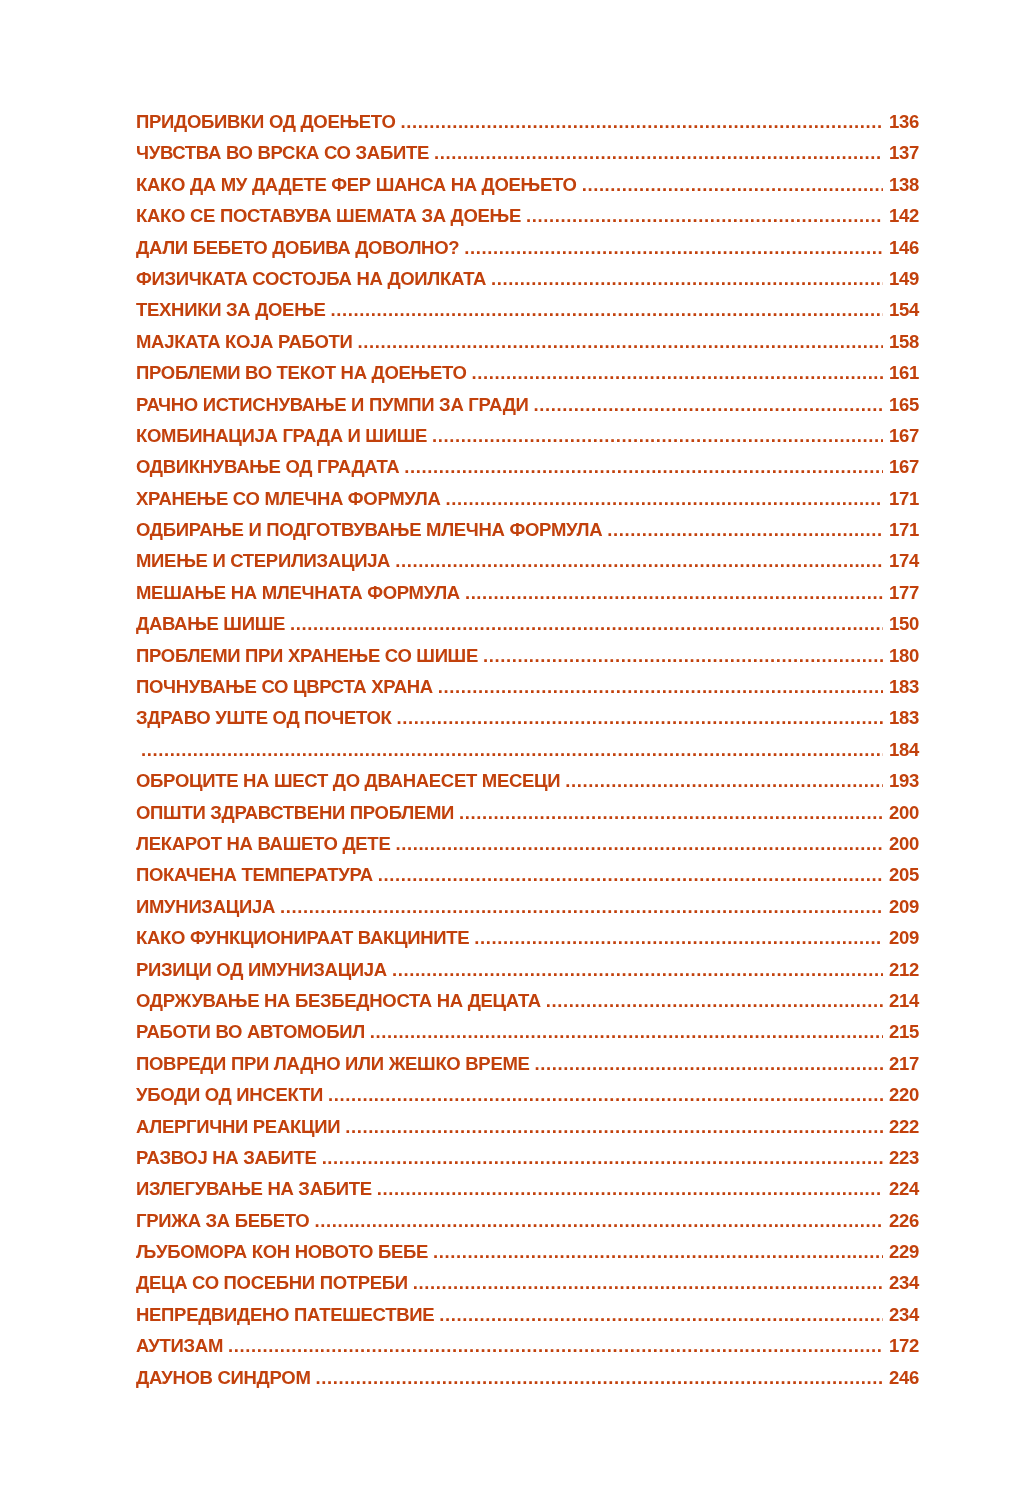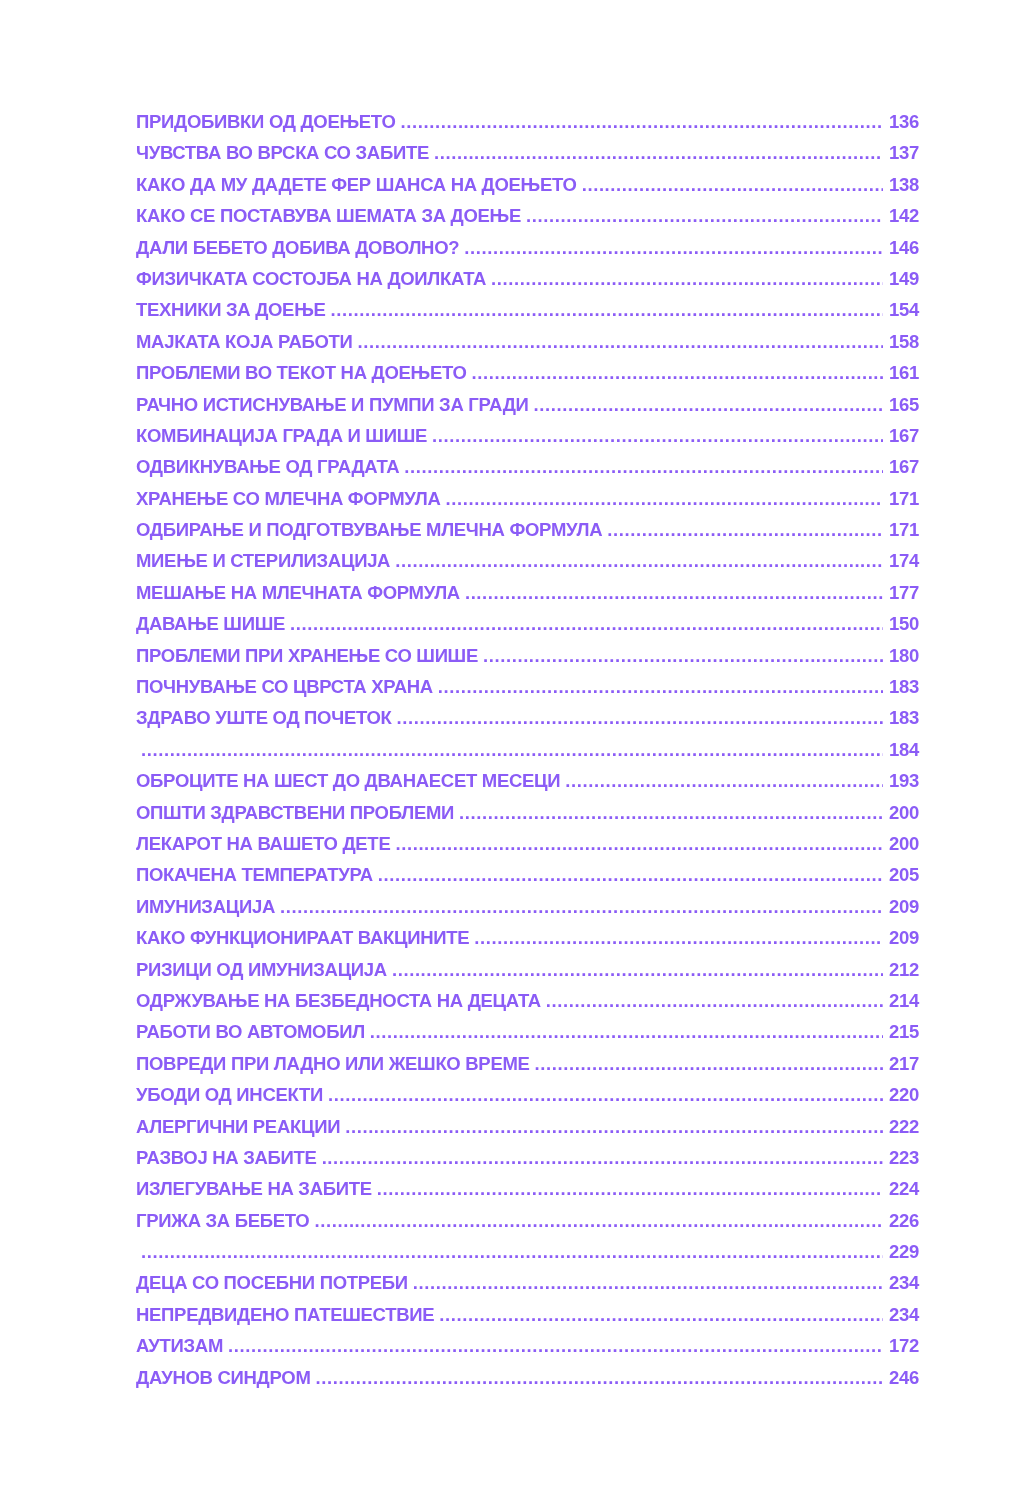--- a/index.html
+++ b/index.html
@@ -21,21 +21,21 @@
     display: block;
   }
   .toc-row {
     display: flex;
     align-items: baseline;
     height: 31.4px;
     font-family: "Liberation Sans", "DejaVu Sans", sans-serif;
     font-weight: 700;
     font-size: 18.5px;
     line-height: 31.4px;
-    color: #8b5cf6;
+    color: #c2410c;
   }
   .toc-title {
     white-space: nowrap;
     letter-spacing: -0.3px;
     flex: 0 0 auto;
   }
   .toc-leader {
     flex: 1 1 auto;
     min-width: 0;
     overflow: hidden;
@@ -229,20 +229,21 @@
         <span class="toc-title">ИЗЛЕГУВАЊЕ НА ЗАБИТЕ</span>
         <span class="toc-leader">....................................................................................................................................................................................................................................................................</span>
         <span class="toc-page">224</span>
       </div>
       <div class="toc-row">
         <span class="toc-title">ГРИЖА ЗА БЕБЕТО</span>
         <span class="toc-leader">....................................................................................................................................................................................................................................................................</span>
         <span class="toc-page">226</span>
       </div>
       <div class="toc-row">
+        <span class="toc-title">ЉУБОМОРА КОН НОВОТО БЕБЕ</span>
         <span class="toc-leader">....................................................................................................................................................................................................................................................................</span>
         <span class="toc-page">229</span>
       </div>
       <div class="toc-row">
         <span class="toc-title">ДЕЦА СО ПОСЕБНИ ПОТРЕБИ</span>
         <span class="toc-leader">....................................................................................................................................................................................................................................................................</span>
         <span class="toc-page">234</span>
       </div>
       <div class="toc-row">
         <span class="toc-title">НЕПРЕДВИДЕНО ПАТЕШЕСТВИЕ</span>

